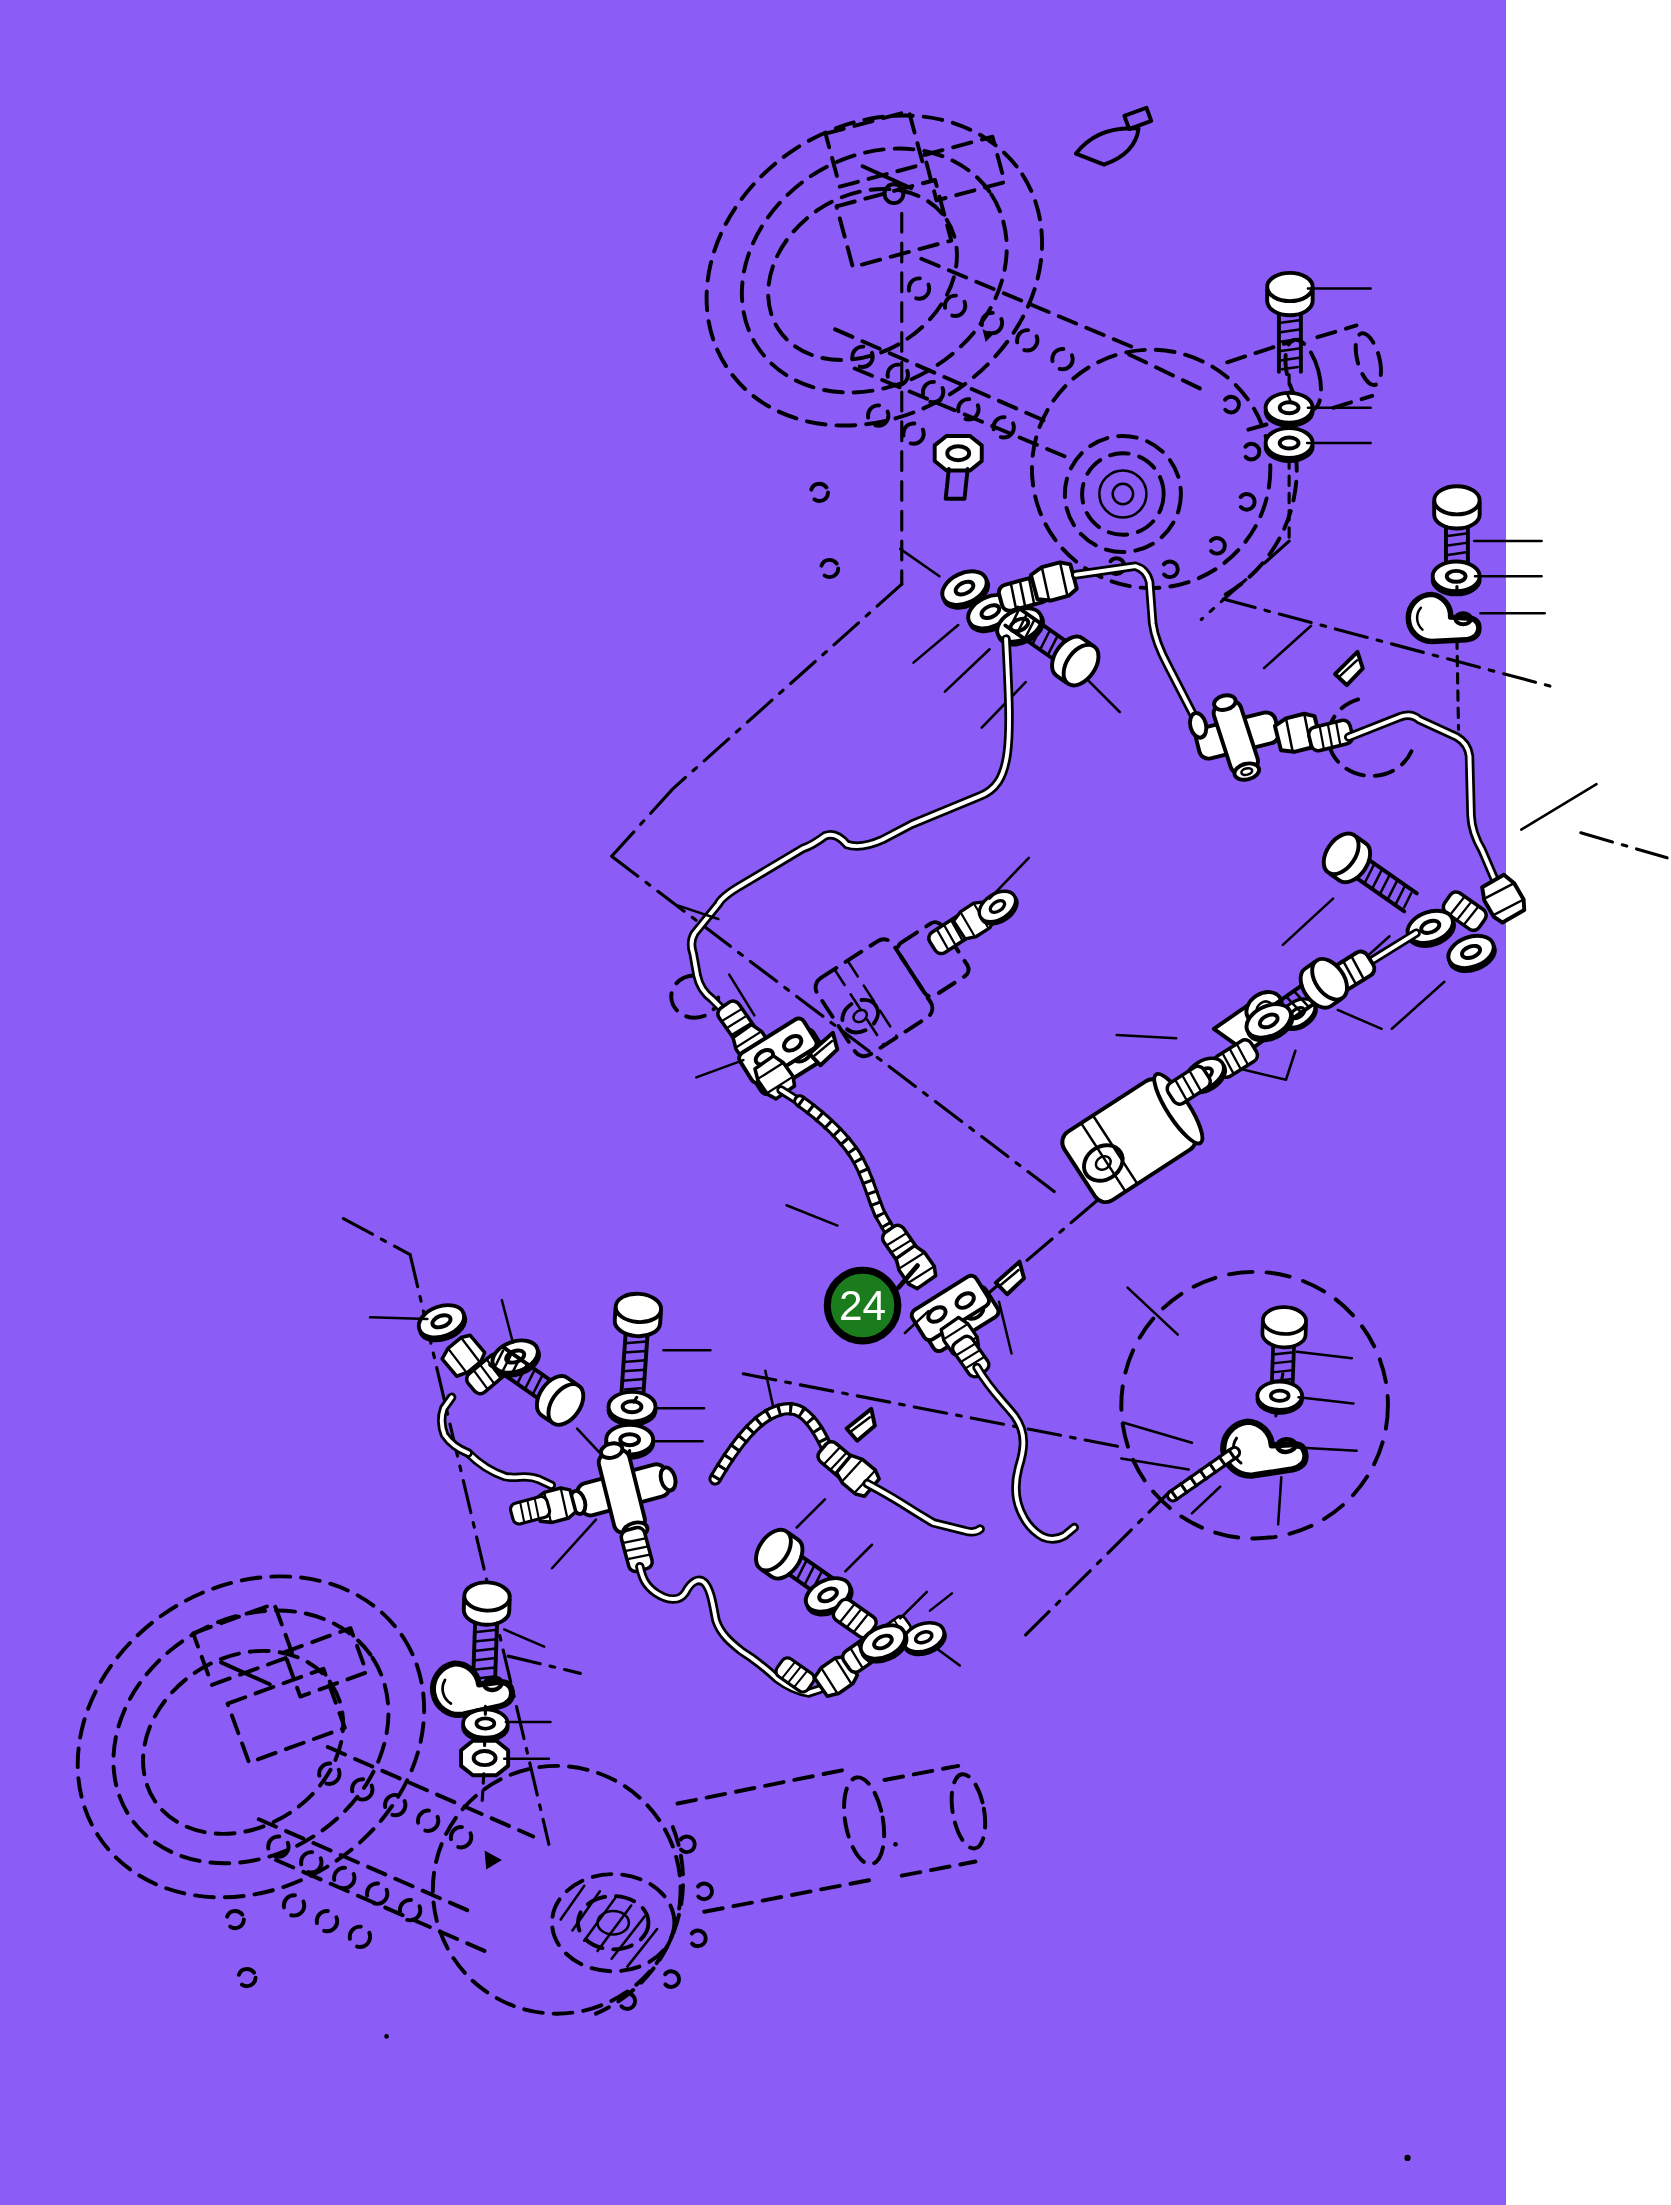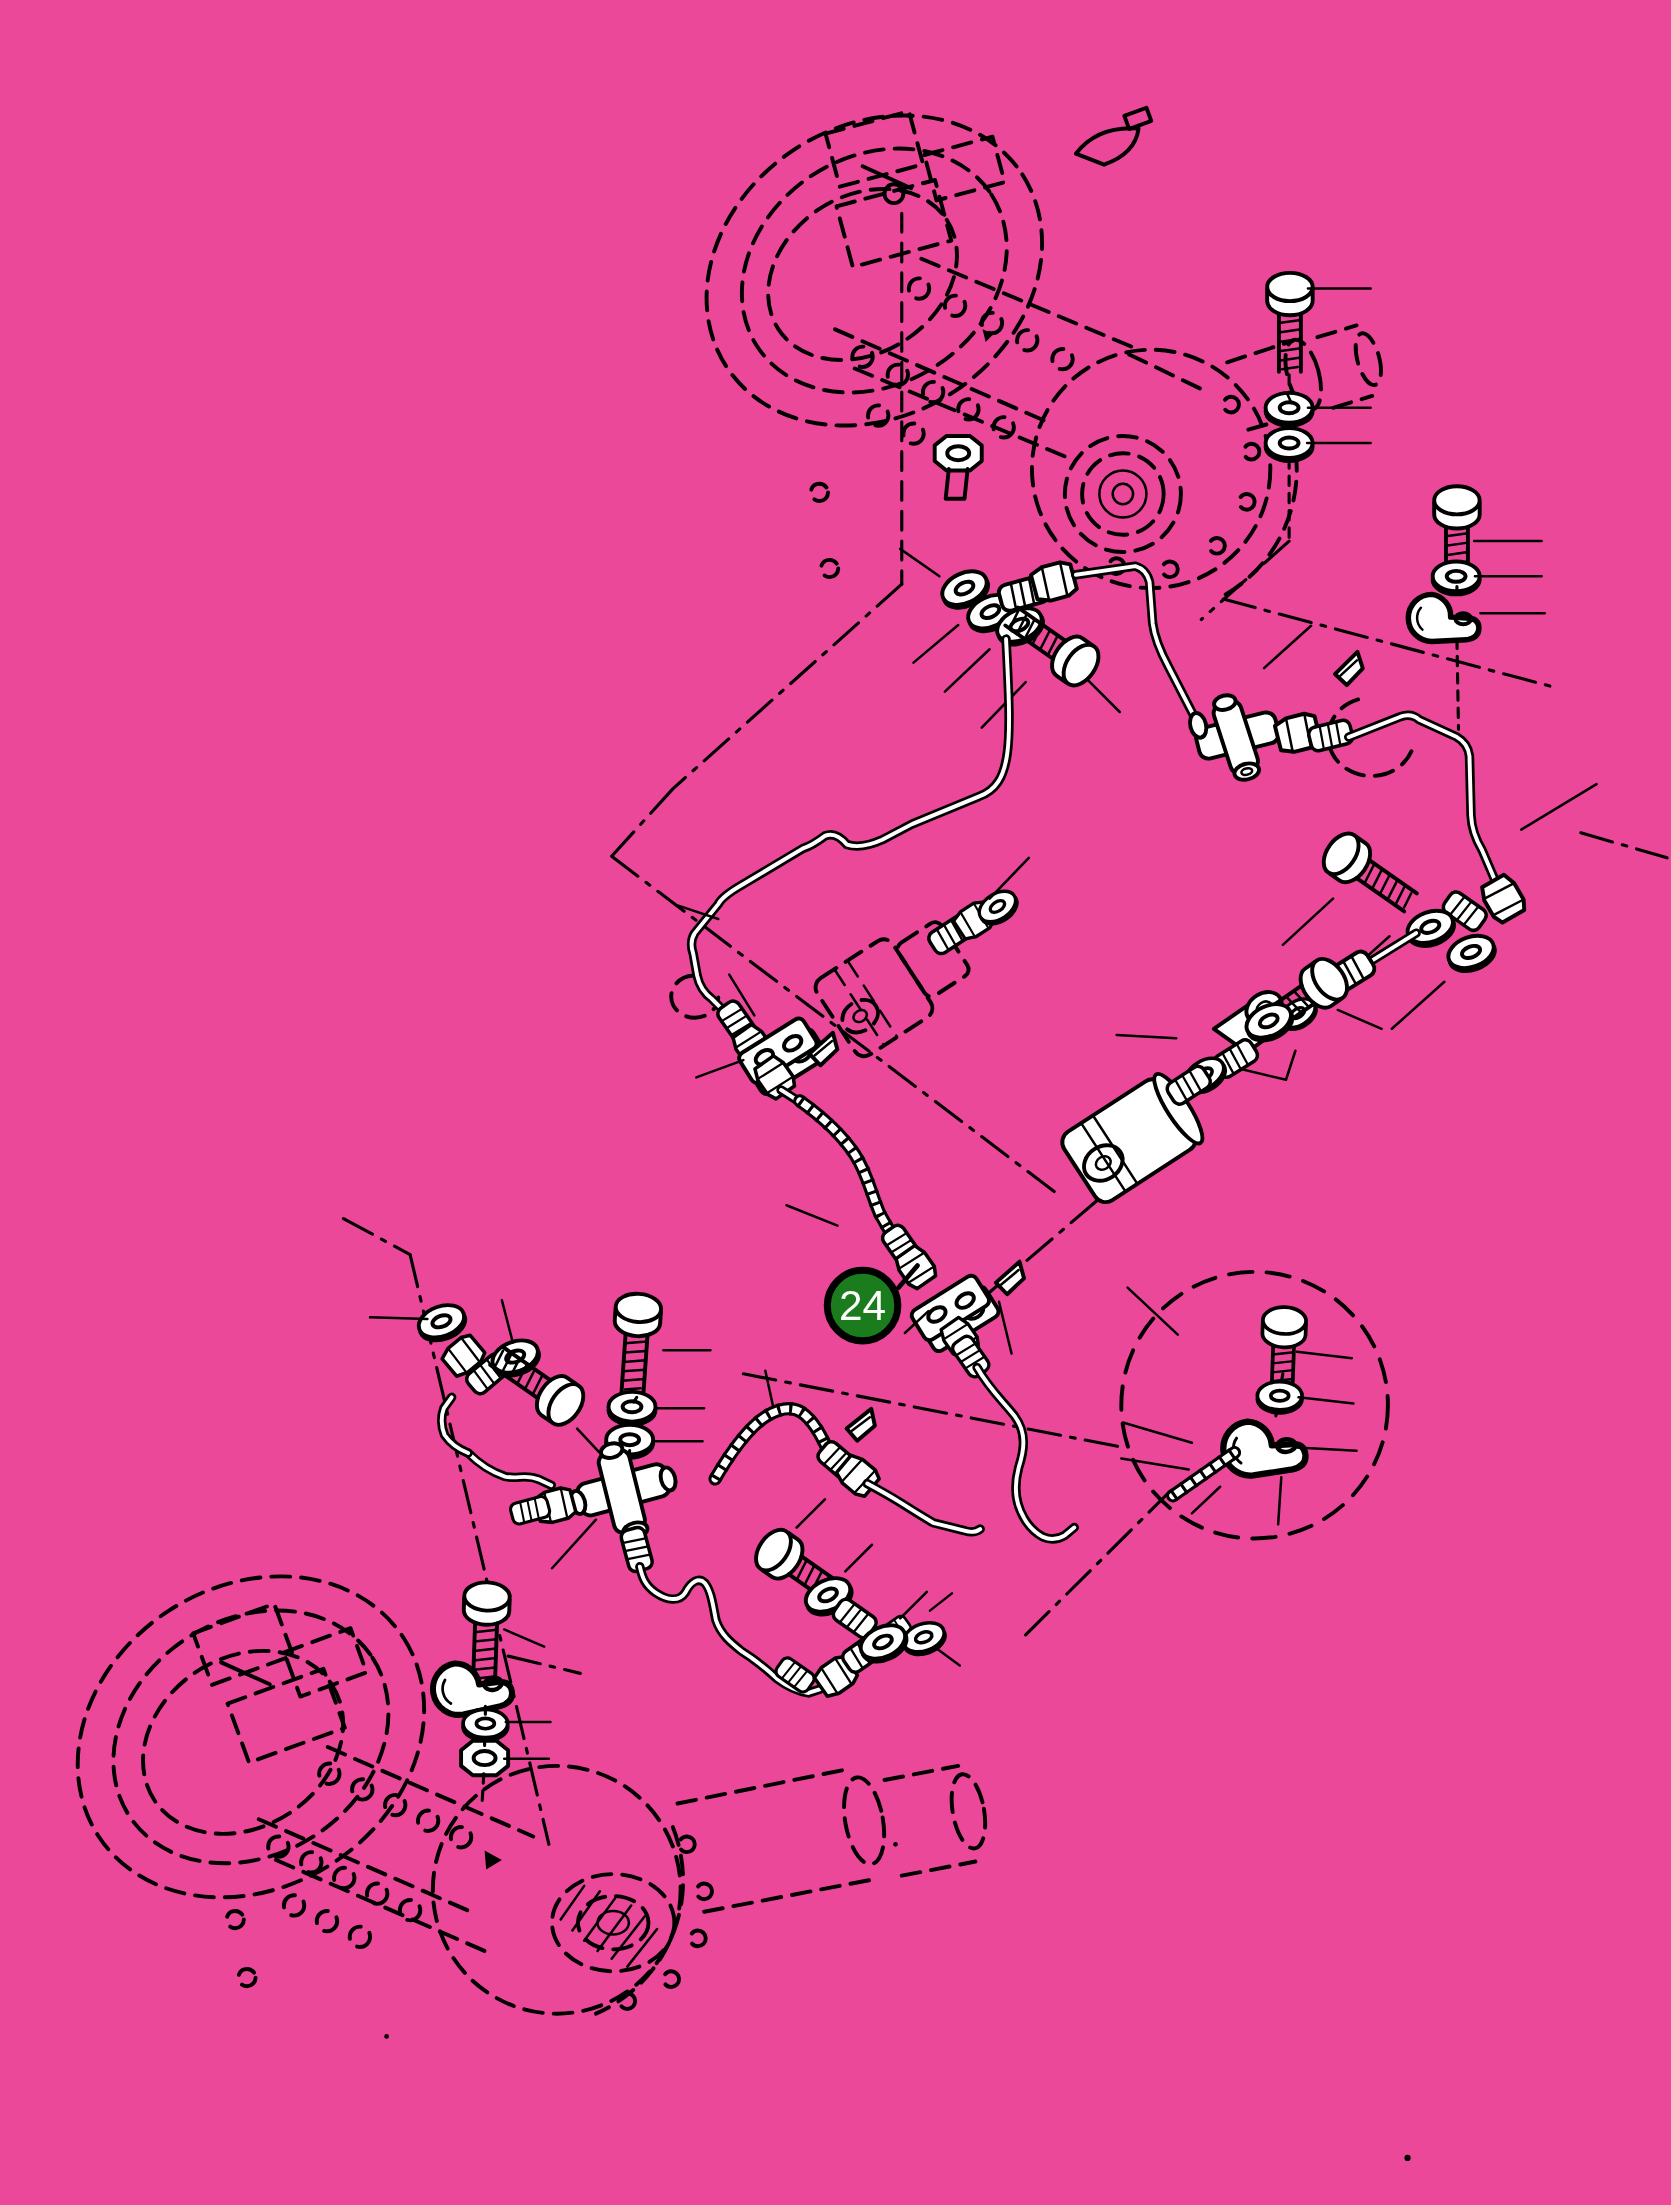--- a/index.html
+++ b/index.html
@@ -1,16 +1,16 @@
 <!DOCTYPE html>
 <html style="font-size:12.5px"><head>
 <meta charset="utf-8">
 <style>
   html,body{margin:0;padding:0;background:#fff}
-  .stage{position:relative;width:1671px;height:2205px;background:#ec4899;font-family:"Liberation Sans",sans-serif}
+  .stage{position:relative;width:1506px;height:2205px;background:#8b5cf6;font-family:"Liberation Sans",sans-serif}
   svg{display:block}
   .ln{fill:none;stroke:#000;stroke-width:5;stroke-linecap:round;stroke-linejoin:round}
   .w{fill:#fff;stroke:#000;stroke-width:5;stroke-linejoin:round}
   .w7{fill:#fff;stroke:#000;stroke-width:7;stroke-linejoin:round}
   .thin{stroke-width:3.2}
   .dash{stroke-dasharray:24 14}
   .bdash{stroke-dasharray:30 18}
   .dd{stroke-dasharray:42 13 6 13;stroke-width:4}
   .cd{stroke-dasharray:12 10;stroke-width:4}
   .tO{fill:none;stroke:#000;stroke-width:12;stroke-linecap:round;stroke-linejoin:round}

